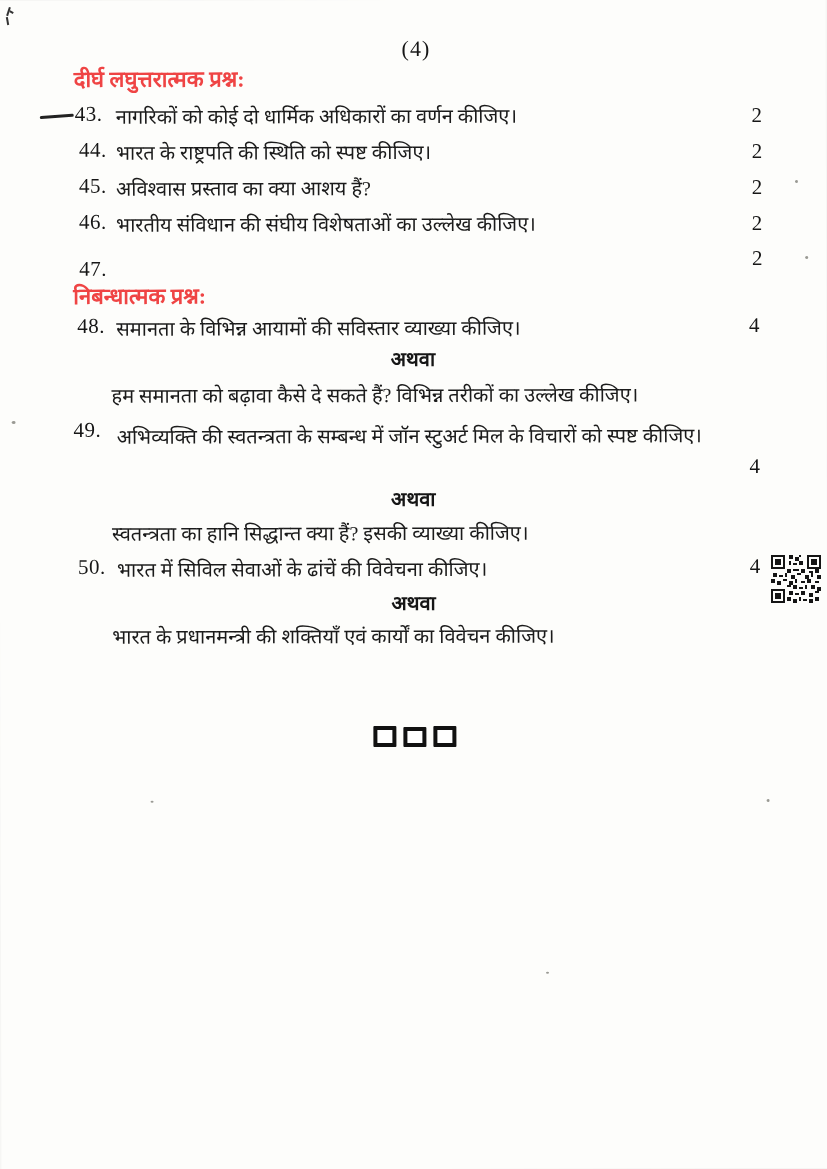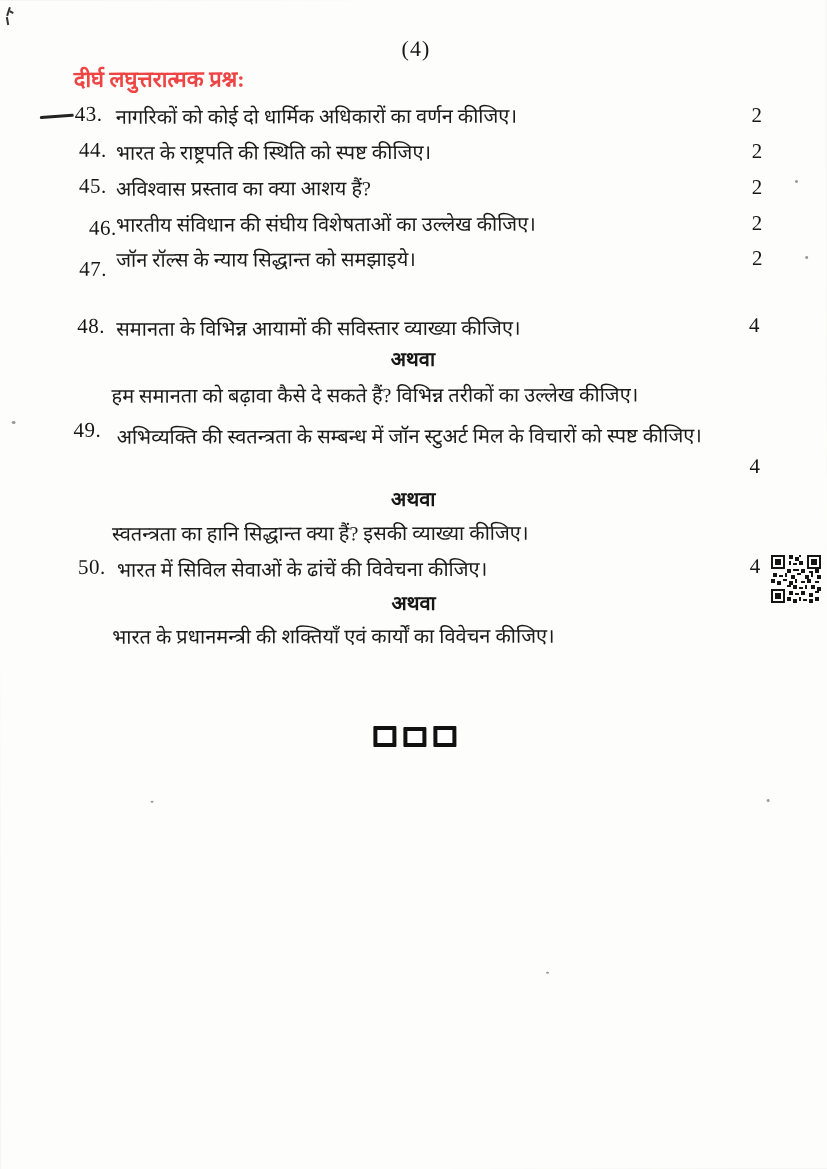--- a/index.html
+++ b/index.html
@@ -70,28 +70,28 @@
   <div class="abs q-marks" style="left:746px;top:104px;">2</div>
 
   <div class="abs q-num" style="left:80px;top:137px;">44.</div>
   <div class="abs q-text" style="left:117px;top:138px;">भारत के राष्ट्रपति की स्थिति को स्पष्ट कीजिए।</div>
   <div class="abs q-marks" style="left:746px;top:140px;">2</div>
 
   <div class="abs q-num" style="left:80px;top:173px;text-align:center;">45.</div>
   <div class="abs q-text" style="left:117px;top:174px;">अविश्वास प्रस्ताव का क्या आशय हैं?</div>
   <div class="abs q-marks" style="left:746px;top:176px;">2</div>
 
-  <div class="abs q-num" style="left:80px;top:215px;margin-left:10px;">46.</div>
+  <div class="abs q-num" style="left:80px;top:209px;">46.</div>
   <div class="abs q-text" style="left:117px;top:210px;">भारतीय संविधान की संघीय विशेषताओं का उल्लेख कीजिए।</div>
   <div class="abs q-marks" style="left:746px;top:212px;">2</div>
 
   <div class="abs q-num" style="left:80px;top:244px;margin-top:12px;">47.</div>
-  <div class="abs q-text" style="left:117px;top:245px;">जॉन रॉल्स के न्याय सिद्धान्त को समझाइये।</div>
   <div class="abs q-marks" style="left:746px;top:247px;">2</div>
 
+  <div class="abs sec-heading sec2">निबन्धात्मक प्रश्न:</div>
 
   <div class="abs q-num" style="left:78px;top:313px;">48.</div>
   <div class="abs q-text" style="left:117px;top:314px;">समानता के विभिन्न आयामों की सविस्तार व्याख्या कीजिए।</div>
   <div class="abs q-marks" style="left:743px;top:314px;">4</div>
   <div class="abs or-label" style="top:345px;">अथवा</div>
   <div class="abs alt-text" style="left:112px;top:381px;">हम समानता को बढ़ावा कैसे दे सकते हैं? विभिन्न तरीकों का उल्लेख कीजिए।</div>
 
   <div class="abs q-num" style="left:74px;top:417px;">49.</div>
   <div class="abs q-text wrap" style="left:117px;top:418px;width:678px;">अभिव्यक्ति की स्वतन्त्रता के सम्बन्ध में जॉन स्टुअर्ट मिल के विचारों को स्पष्ट कीजिए।</div>
   <div class="abs q-marks" style="left:743px;top:455px;">4</div>

